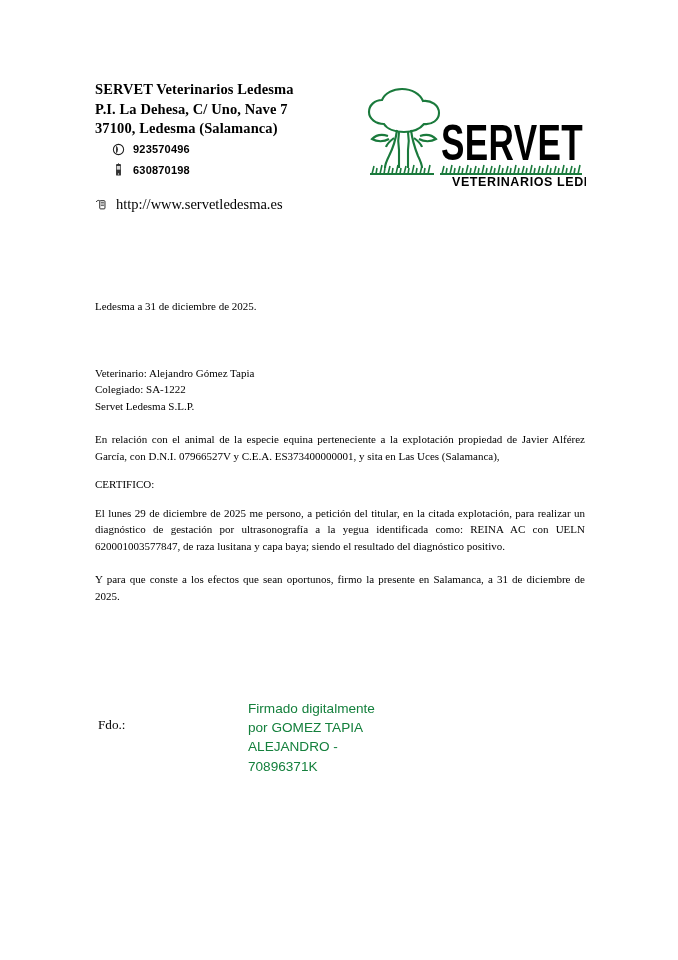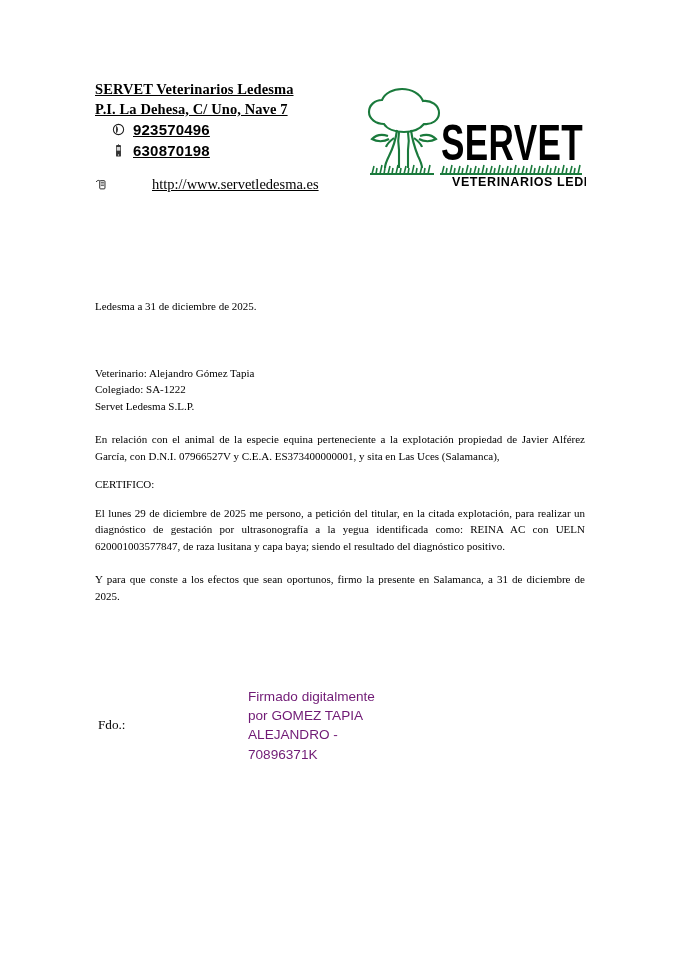--- a/index.html
+++ b/index.html
@@ -23,21 +23,20 @@
     height: 960px;
     background: #fff;
   }
 
   
   .letterhead {
     position: absolute;
     left: 95px;
     top: 80px;
     width: 270px;
-    text-decoration: underline;
   }
   .lh-line {
     font-family: "Liberation Serif", "DejaVu Serif", serif;
     font-weight: bold;
     font-size: 14.5px;
     line-height: 19.5px;
     letter-spacing: 0.1px;
     white-space: nowrap;
   }
   .phone-row {
@@ -49,32 +48,31 @@
   .phone-icon {
     width: 15px;
     display: inline-flex;
     justify-content: center;
     align-items: center;
     flex: 0 0 15px;
   }
   .phone-num {
     font-family: "Liberation Sans", "DejaVu Sans", sans-serif;
     font-weight: bold;
-    font-size: 15px;
+    font-size: 11px;
     letter-spacing: 0.2px;
     margin-left: 7px;
   }
   .contact-block {
     margin-top: 14px;
   }
   .contact-row {
     display: flex;
     align-items: baseline;
     height: 20px;
-    gap: 36px;
   }
   .contact-icon {
     width: 16px;
     flex: 0 0 16px;
     display: inline-flex;
     align-items: center;
     position: relative;
     top: 2px;
   }
   .contact-text {
@@ -134,35 +132,36 @@
     left: 0;
     top: 0;
     width: 118px;
     font-size: 19px;
     line-height: 26.5px;
     color: #121212;
   }
   .sig-detail {
     position: absolute;
     left: 112px;
-    top: 1px;
+    top: 13px;
     width: 140px;
     font-size: 13.6px;
     line-height: 19.2px;
-    color: #701a75;
+    color: #15803d;
   }
 </style>
 </head>
 <body>
 
 <div class="page">
 
   <div class="letterhead">
     <div class="lh-line">SERVET Veterinarios Ledesma</div>
     <div class="lh-line">P.I. La Dehesa, C/ Uno, Nave 7</div>
+    <div class="lh-line">37100, Ledesma (Salamanca)</div>
 
     <div class="phone-row">
       <span class="phone-icon">
         <svg width="13" height="13" viewBox="0 0 16 16" aria-hidden="true">
           <circle cx="8" cy="8" r="6.3" fill="none" stroke="#222" stroke-width="1.3"></circle>
           <path d="M5.1 3.2 A6.3 6.3 0 0 1 5.1 12.8 L5.1 3.2 Z" fill="#222"></path>
           <path d="M8 4.4 L8 8 L10.3 9.6" fill="none" stroke="#fff" stroke-width="1"></path>
         </svg>
       </span>
       <span class="phone-num">923570496</span>

